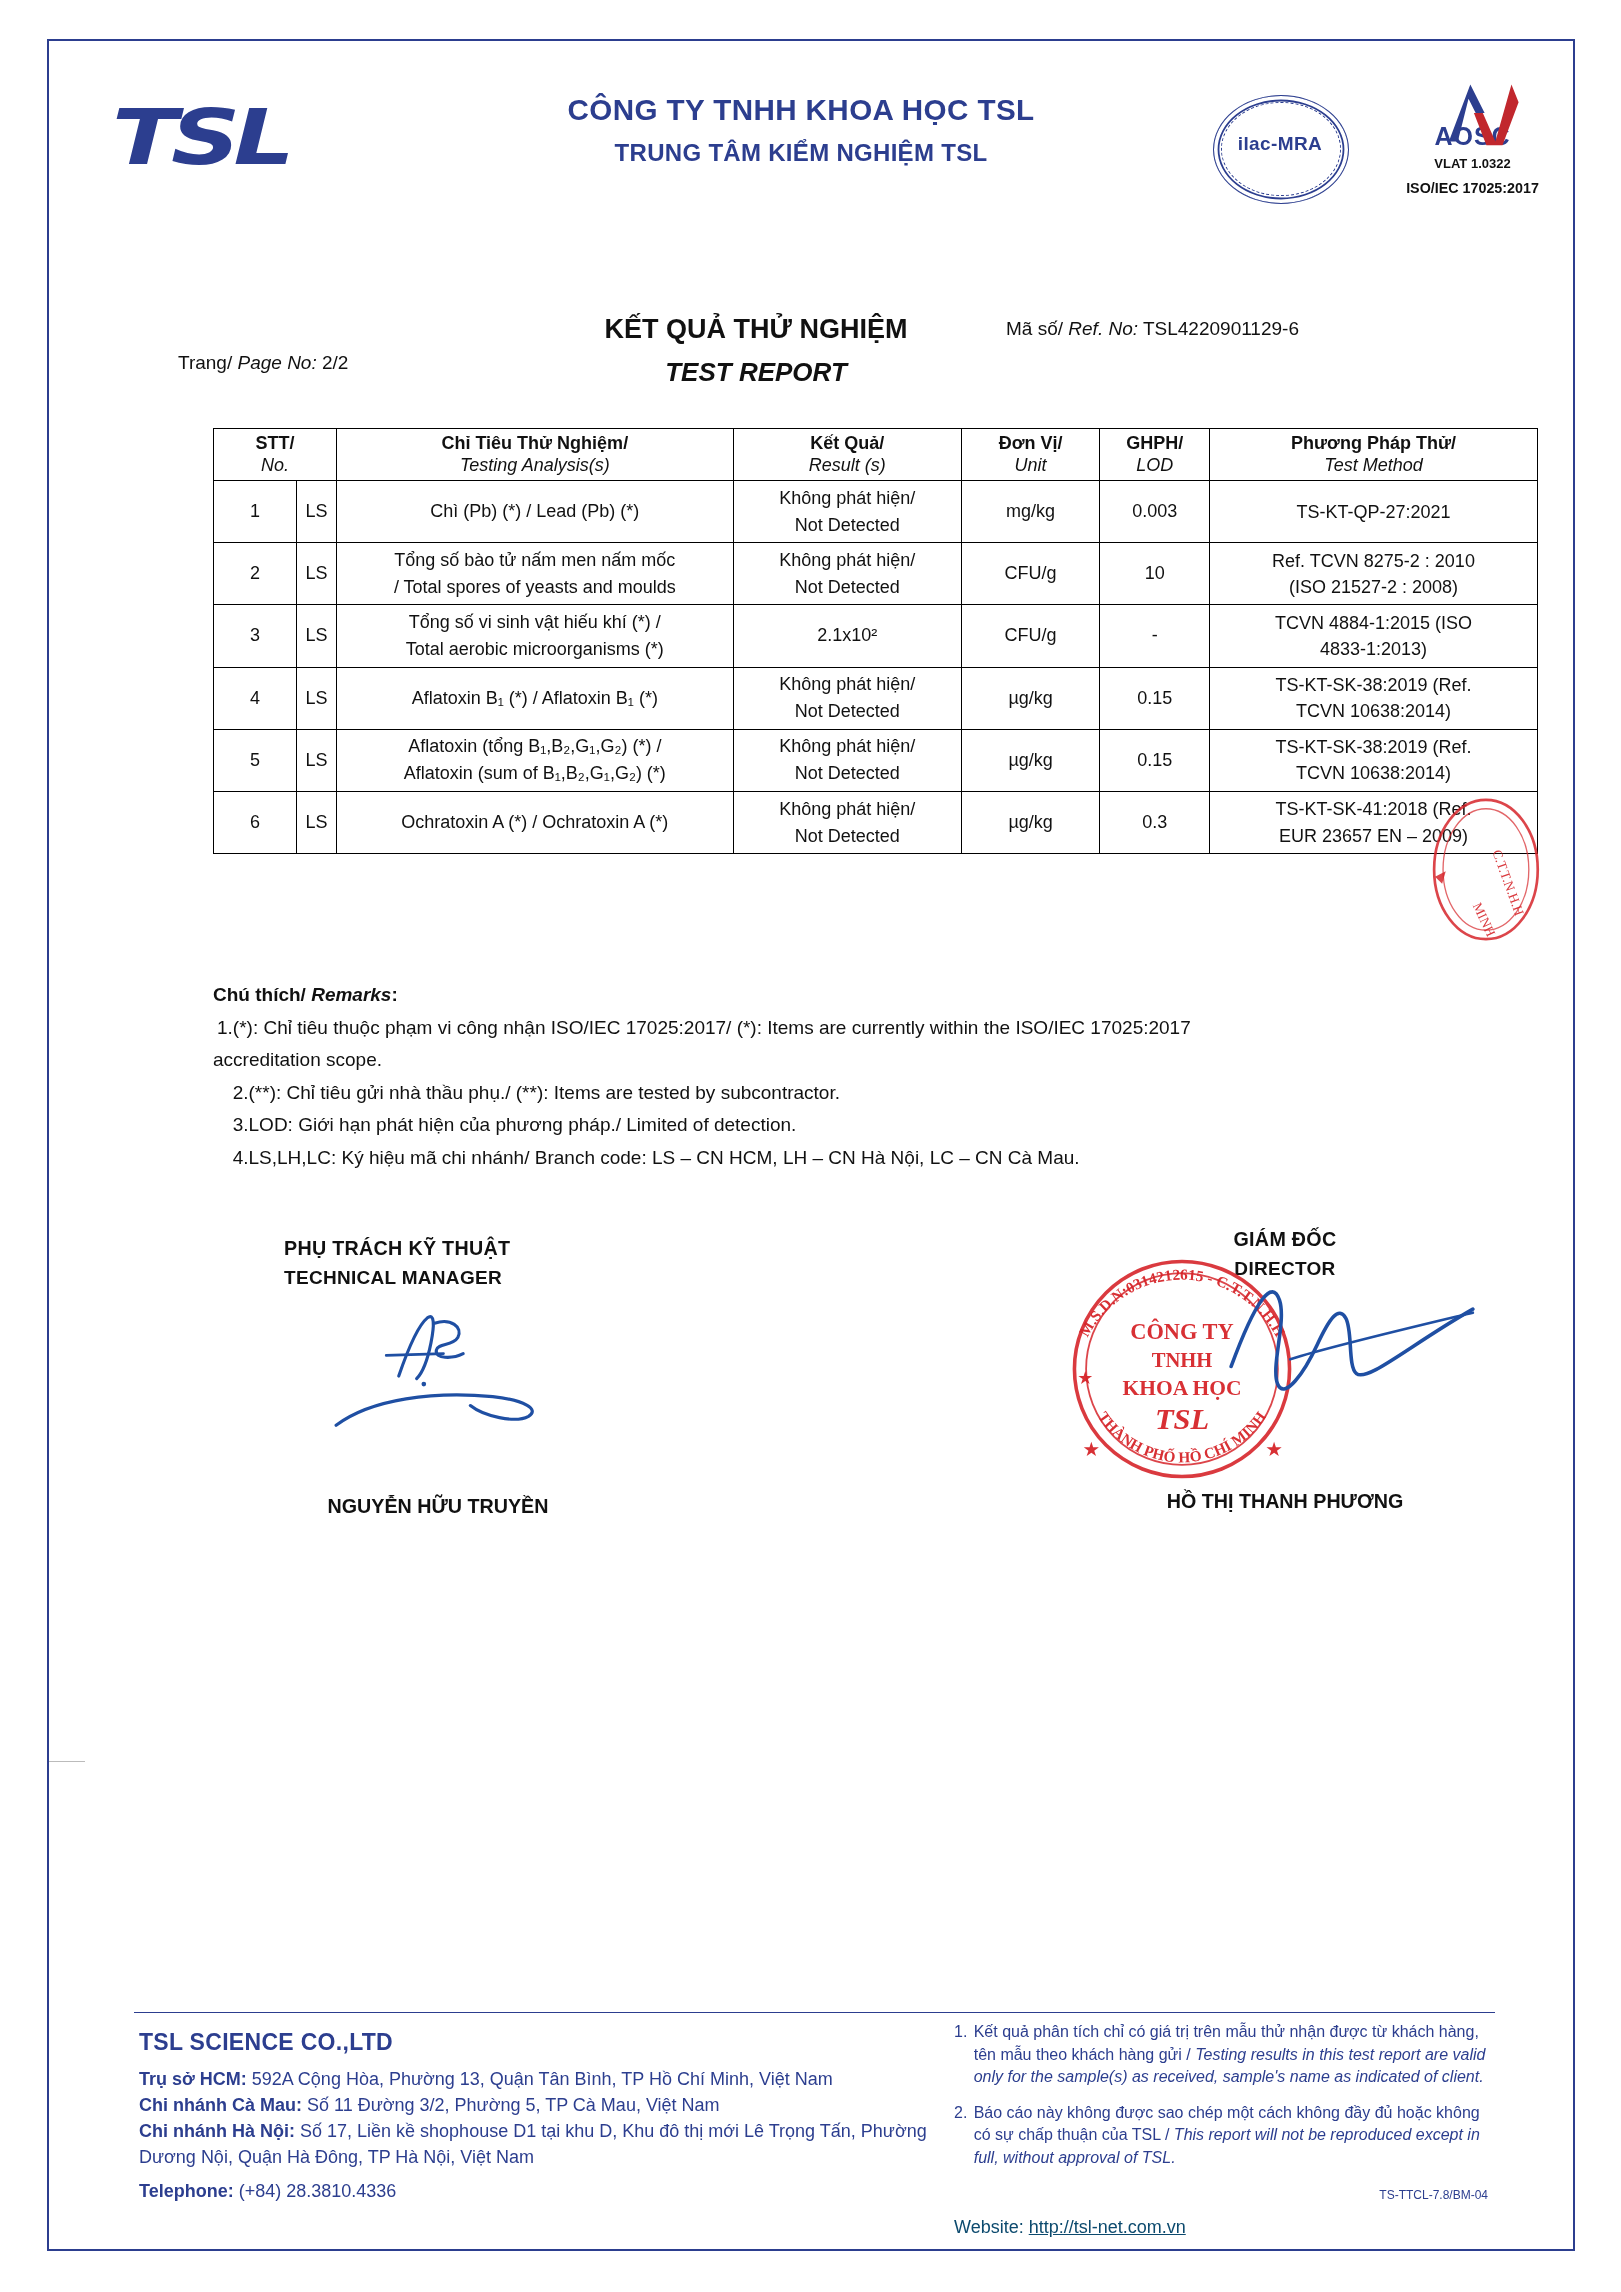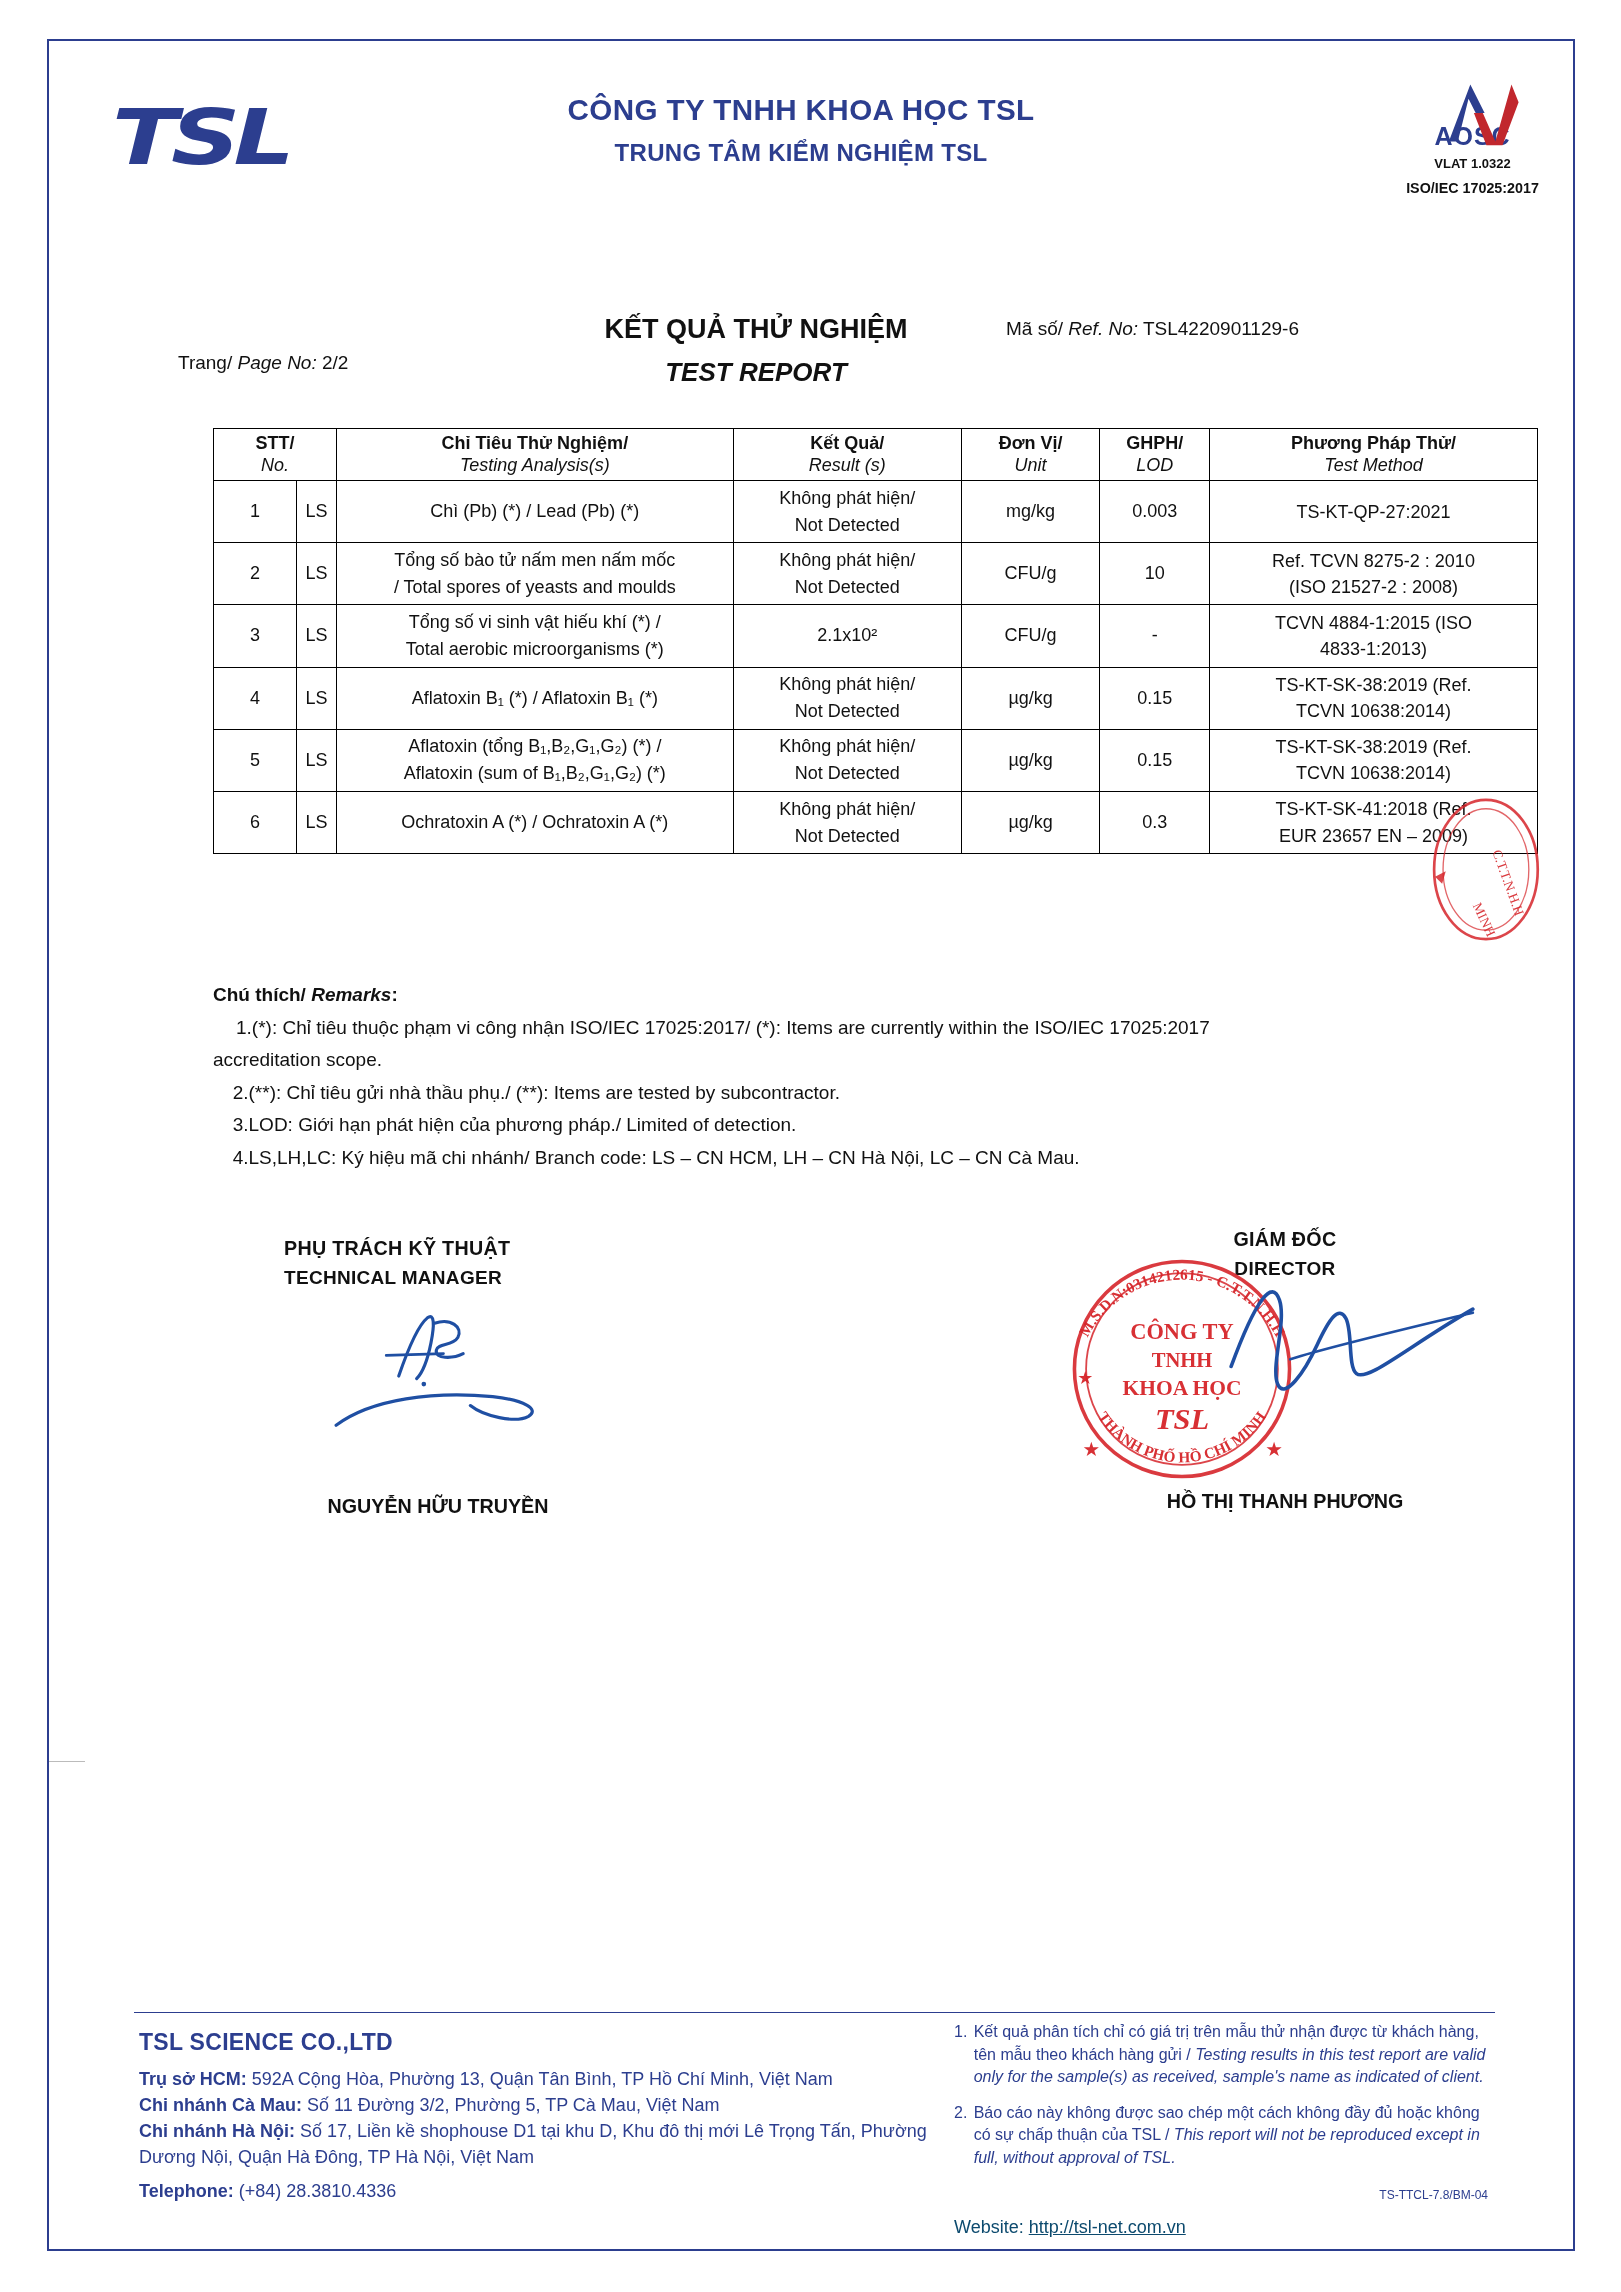--- a/index.html
+++ b/index.html
@@ -373,20 +373,24 @@
 <div class="page">
   <div class="inner">
 
     <div class="header">
       <div class="tsl-logo">TSL</div>
       <div class="co-title">
         <div class="l1">CÔNG TY TNHH KHOA HỌC TSL</div>
         <div class="l2">TRUNG TÂM KIỂM NGHIỆM TSL</div>
       </div>
 
+      <div class="ilac">
+        <div class="ring"></div>
+        <div class="txt">ilac-MRA</div>
+      </div>
 
       <div class="aosc">
         <div class="mark">
           <svg width="152" height="72" viewBox="0 0 170 80">
             <polygon points="58,72 82,8 98,40 88,40 80,24 68,72" fill="#2c3e8f"></polygon>
             <polygon points="86,40 96,40 110,72 128,8 136,28 118,76 100,76" fill="#c1272d"></polygon>
           </svg>
         </div>
         <div class="name">AOSC</div>
         <div class="vlat">VLAT 1.0322</div>
@@ -566,21 +570,21 @@
         <polygon points="28,88 40,82 36,96" fill="#d6252a" opacity="0.85"></polygon>
         <text x="92" y="60" fill="#d6252a" font-size="15" font-family="'Liberation Serif', serif" transform="rotate(70 92 60)" opacity="0.9">C.T.T.N.H.H</text>
         <text x="70" y="120" fill="#d6252a" font-size="15" font-family="'Liberation Serif', serif" transform="rotate(65 70 120)" opacity="0.9">MINH</text>
       </svg>
     </div>
 
     <div class="remarks">
       <div class="head">
         <span>Chú thích/ </span><i>Remarks</i><span>:</span>
       </div>
-      <div class="line" style="margin-left:23px;">1.(*): Chỉ tiêu thuộc phạm vi công nhận ISO/IEC 17025:2017/ (*): Items are currently within the ISO/IEC 17025:2017</div>
+      <div class="line" style="margin-left:4px;">1.(*): Chỉ tiêu thuộc phạm vi công nhận ISO/IEC 17025:2017/ (*): Items are currently within the ISO/IEC 17025:2017</div>
       <div class="line">accreditation scope.</div>
       <div class="line" style="margin-left:19.7px;">2.(**): Chỉ tiêu gửi nhà thầu phụ./ (**): Items are tested by subcontractor.</div>
       <div class="line" style="margin-left:19.7px;">3.LOD: Giới hạn phát hiện của phương pháp./ Limited of detection.</div>
       <div class="line" style="margin-left:19.7px;">4.LS,LH,LC: Ký hiệu mã chi nhánh/ Branch code: LS – CN HCM, LH – CN Hà Nội, LC – CN Cà Mau.</div>
     </div>
 
     <div class="sig">
       <div class="sig-left">
         <div class="l1">PHỤ TRÁCH KỸ THUẬT</div>
         <div class="l2">TECHNICAL MANAGER</div>

